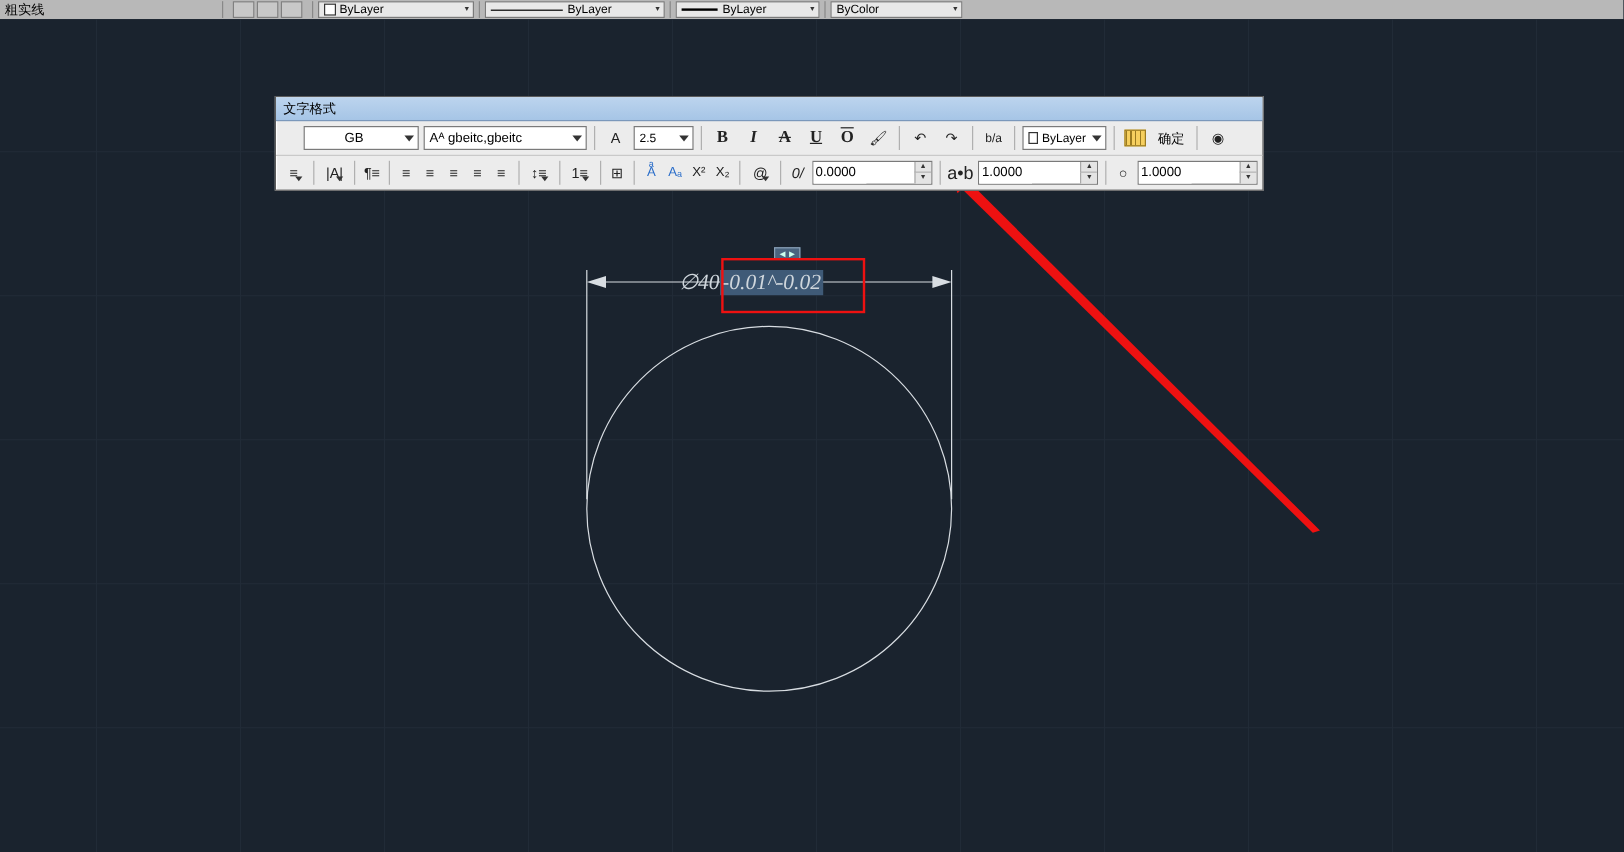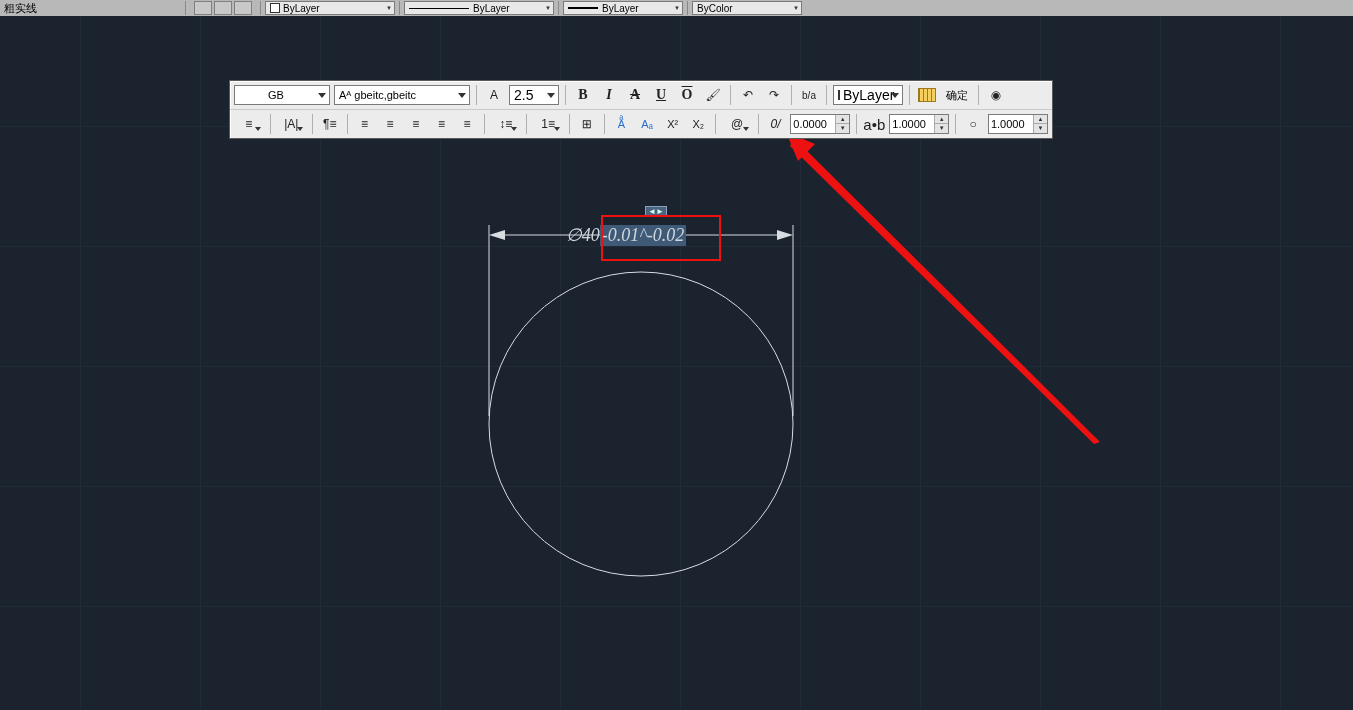--- a/index.html
+++ b/index.html
@@ -60,37 +60,38 @@
   .tt-row:last-child { border-bottom: none; }
   .tt-sep { width: 1px; height: 20px; background: #b0b0b0; margin: 0 2px; }
 
   .combo {
     height: 20px; background: #fff; border: 1px solid #7a7a7a;
     display: flex; align-items: center; padding: 0 16px 0 4px; font-size: 11px;
     position: relative; color: #000;
   }
   .combo::after { content: ""; position: absolute; right: 3px; top: 7px;
     border-left: 4px solid transparent; border-right: 4px solid transparent; border-top: 5px solid #333; }
-  .combo.small { font-size: 14px; align-items: center; }
+  .combo.small { font-size: 10px; align-items: center; }
 
   .btn {
     width: 22px; height: 22px; display: flex; align-items: center; justify-content: center;
     border: 1px solid transparent; cursor: default; font-size: 12px; color: #222;
     position: relative;
   }
   .btn.drop-arrow::after {
     content: ""; position: absolute; right: 2px; bottom: 3px;
     border-left: 3px solid transparent; border-right: 3px solid transparent; border-top: 4px solid #333;
   }
   .btn.wide { width: 30px; }
 
   .txtbtn { font-family: "Times New Roman", serif; font-weight: bold; font-size: 14px; }
   .spin {
     display: flex; align-items: center; height: 20px; border: 1px solid #7a7a7a; background: #fff;
     font-size: 11px;
+    gap: 40px;
   }
   .spin input {
     width: 44px; height: 18px; border: none; font-size: 11px; padding: 0 2px; text-align: left;
     outline: none; background: #fff;
   }
   .spin .arrows { width: 14px; display: flex; flex-direction: column; }
   .spin .arrows span {
     height: 9px; background: #e4e4e4; border-left: 1px solid #aaa; font-size: 6px;
     line-height: 8px; text-align: center; color: #333;
   }
@@ -157,23 +158,24 @@
     <span>∅40</span>
     <span style="background:#3f5a77; color:#cfd6dc; padding:0 2px;">-0.01^-0.02</span>
   </div>
 
   <div style="position:absolute; left:645px; top:190px; width:22px; height:10px; background:#4a647f; border:1px solid #8aa0b6; font-size:8px; color:#cfe; text-align:center; line-height:9px;">◄►</div>
 
   <div class="red-box" style="left:601px; top:199px; width:120px; height:46px;"></div>
 </div>
 
 <div class="text-toolbar">
+  <div class="tt-title">文字格式</div>
 
   <div class="tt-row">
-    <div class="combo" style="width:96px; justify-content:center;">
+    <div class="combo" style="width:96px; justify-content:center;margin-left:19px;">
       <span>GB</span>
     </div>
     <div class="combo" style="width:136px">
       <span style="margin-right:3px">Aᴬ</span>
       <span>gbeitc,gbeitc</span>
     </div>
     <span class="tt-sep"></span>
     <span class="btn">A</span>
     <div class="combo small" style="width:50px">
       <span>2.5</span>

